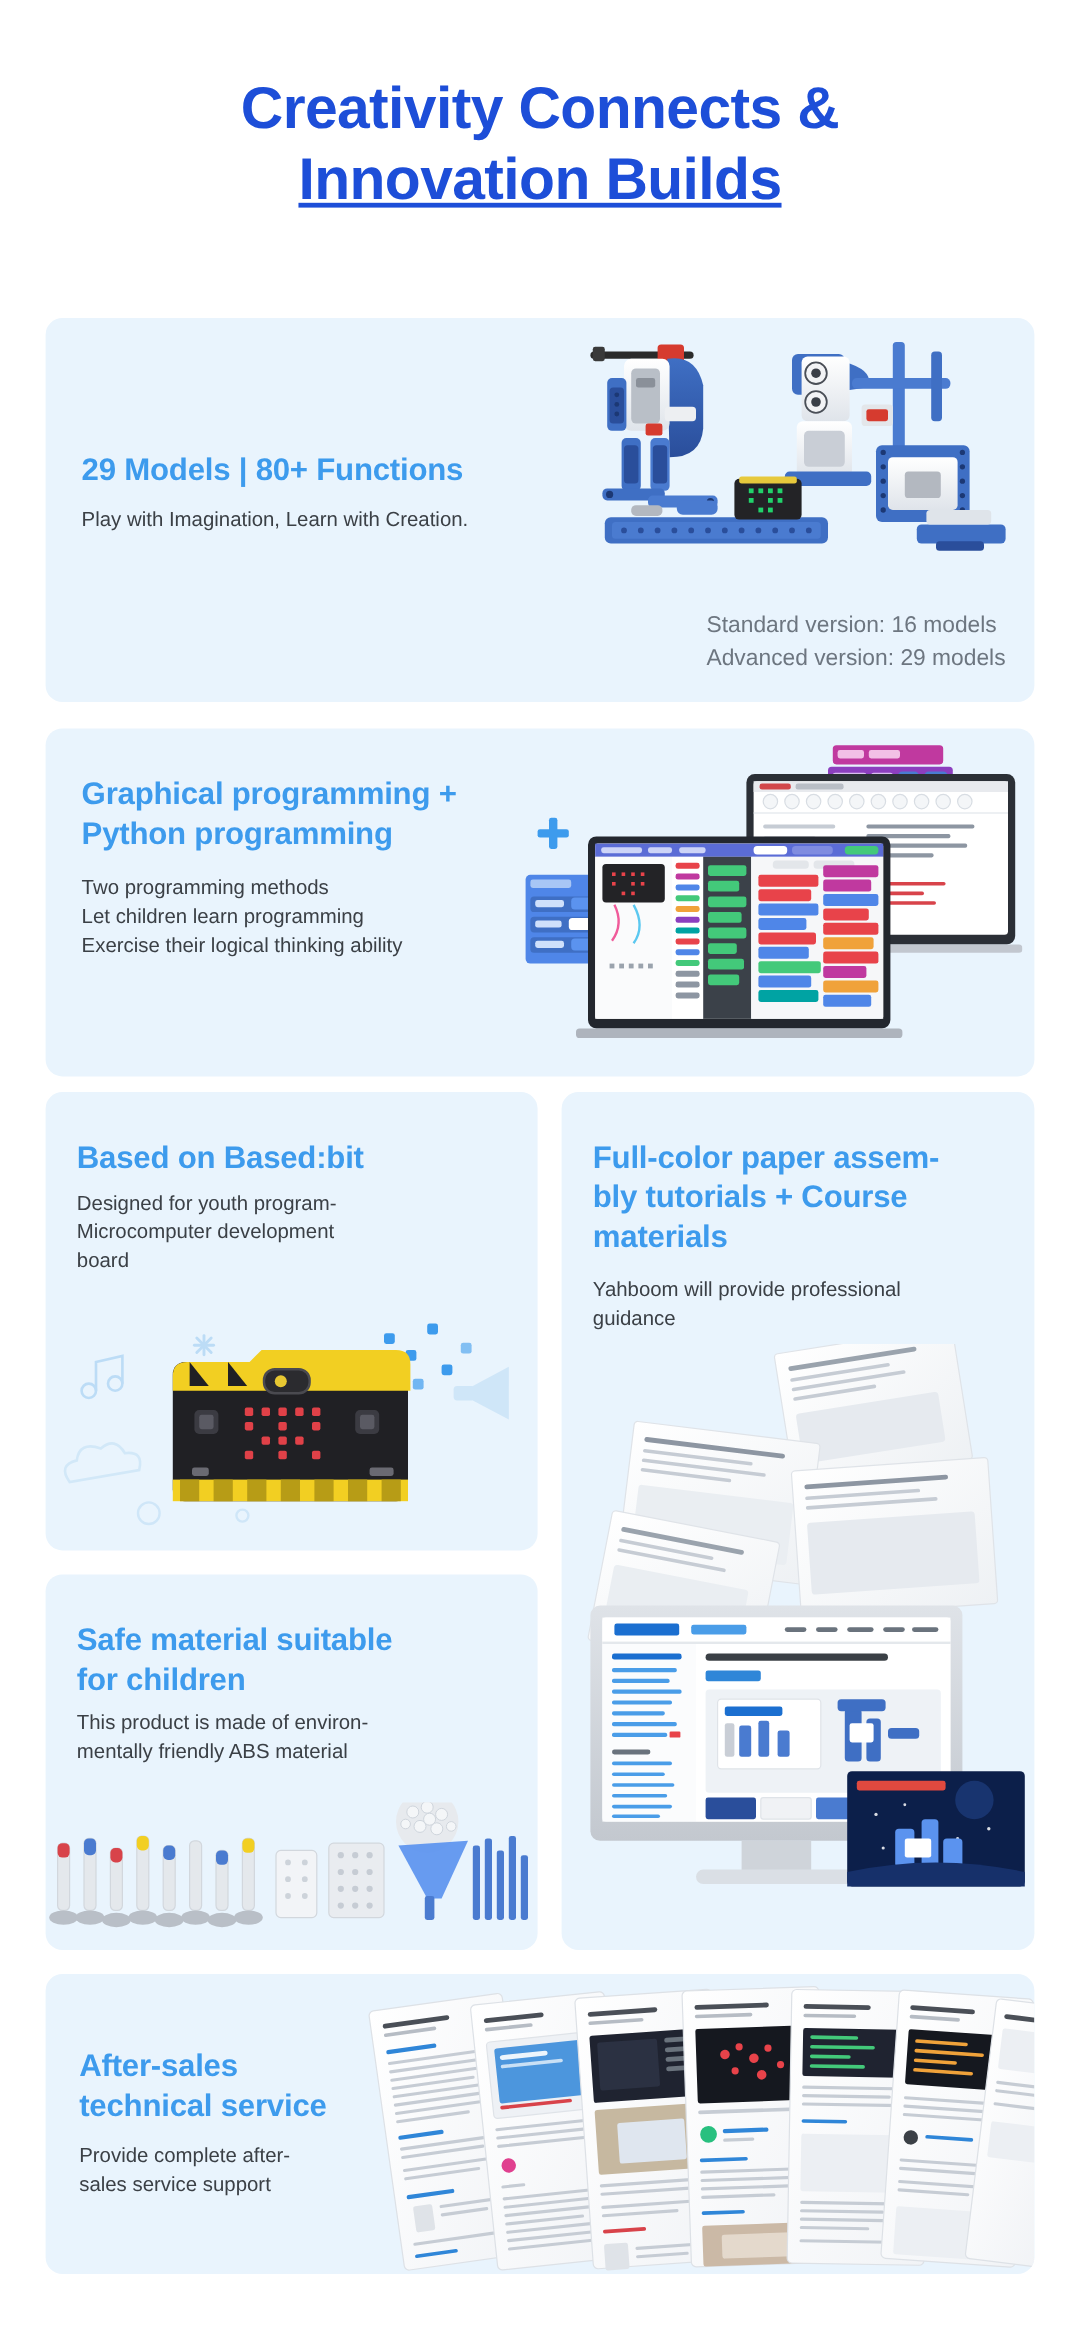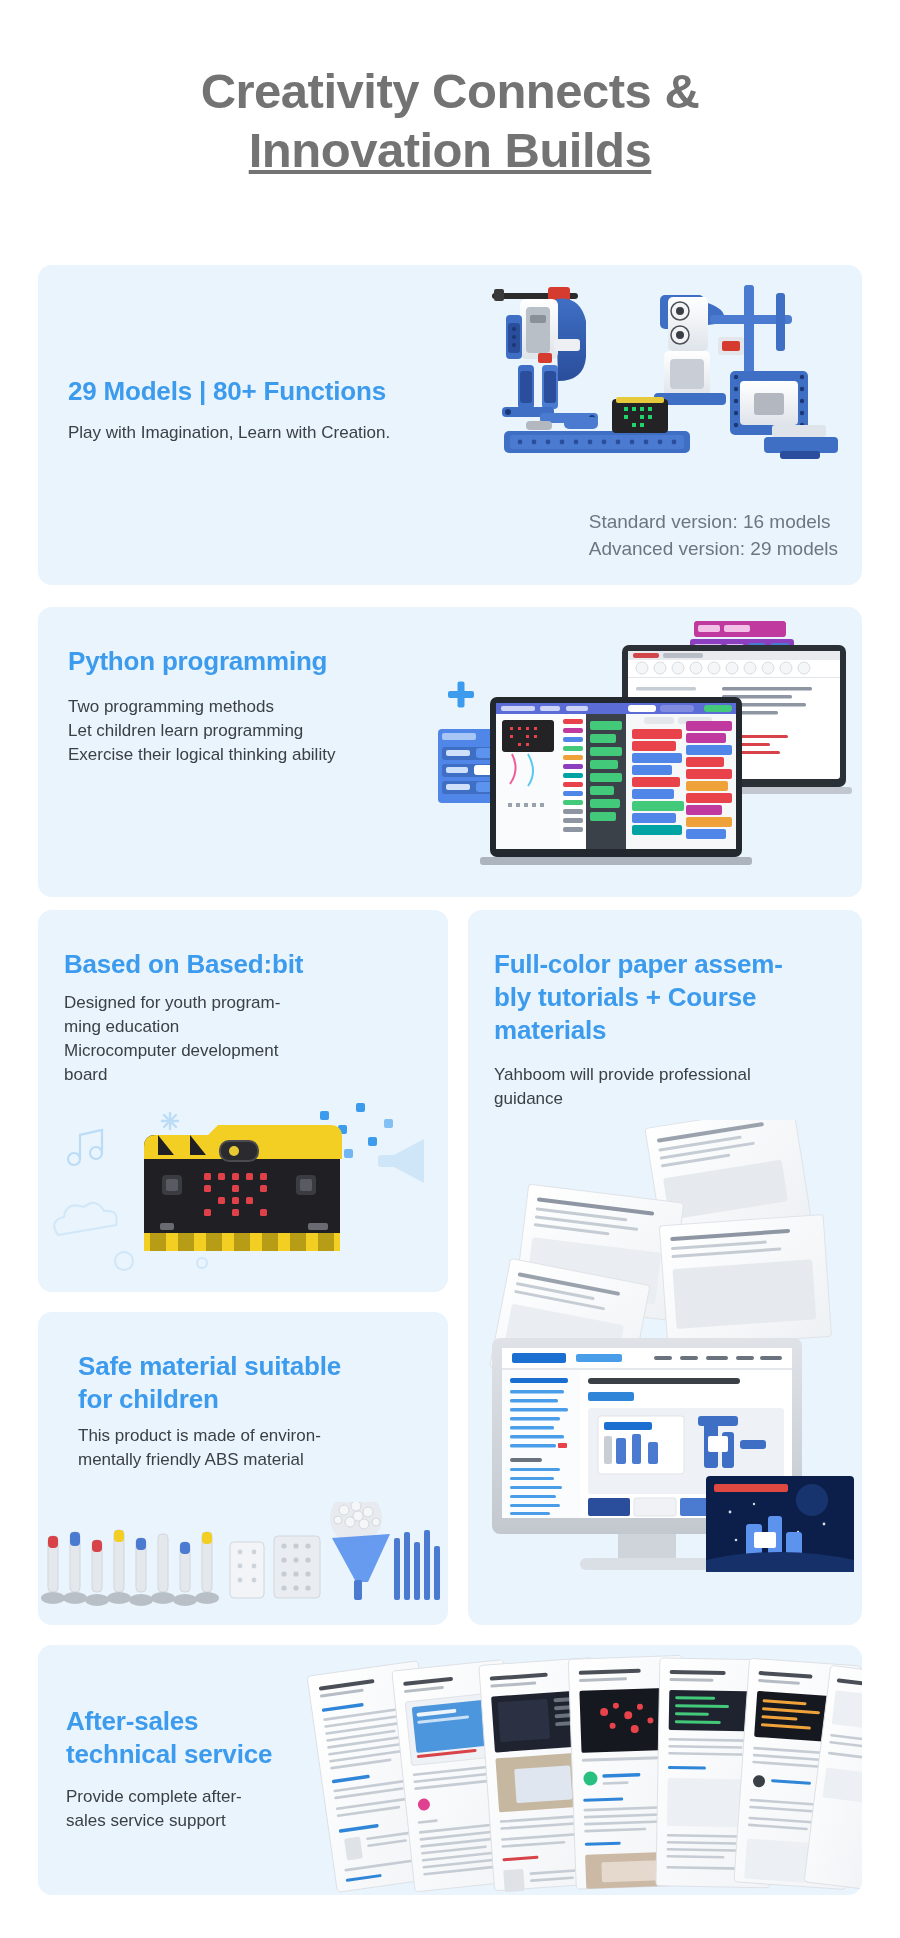--- a/index.html
+++ b/index.html
@@ -13,21 +13,21 @@
     width: 900px;
     height: 1938px;
     background: #ffffff;
     overflow: hidden;
   }
 
   
   .headline {
     padding-top: 62px;
     text-align: center;
-    color: #737373;
+    color: #1d4ed8;
     font-weight: 700;
     font-size: 49px;
     line-height: 1.20;
     letter-spacing: -0.5px;
   }
   .headline .l2 { display: block; text-decoration: underline; }
 
   
   .card {
     position: absolute;
@@ -74,21 +74,21 @@
   #microbit-scene { position: absolute; left: 0; top: 175px; width: 410px; height: 200px; }
 
   
   #card4 { left: 468px; top: 910px; width: 394px; height: 715px; }
   #card4 .txtwrap { position: absolute; left: 26px; top: 38px; width: 350px; }
   #card4 .ttl { margin-bottom: 16px; }
   #paper-scene { position: absolute; left: 0; top: 210px; width: 394px; height: 500px; }
 
   
   #card5 { left: 38px; top: 1312px; width: 410px; height: 313px; }
-  #card5 .txtwrap { position: absolute; left: 40px; top: 38px; width: 365px; }
+  #card5 .txtwrap { position: absolute; left: 26px; top: 38px; width: 365px; }
   #card5 .ttl { margin-bottom: 8px; }
   #parts-scene { position: absolute; left: 0; bottom: 8px; width: 410px; height: 115px; }
 
   
   #card6 { left: 38px; top: 1645px; width: 824px; height: 250px; }
   #card6 .txtwrap { position: absolute; left: 28px; top: 60px; width: 250px; }
   #card6 .ttl { margin-bottom: 14px; }
   #docs-scene { position: absolute; left: 268px; top: 0px; width: 556px; height: 250px; }
 
   svg { display: block; }
@@ -394,37 +394,37 @@
           <rect x="254" y="188" width="36" height="10" rx="2" fill="#c0399f"></rect>
           <rect x="254" y="200" width="46" height="10" rx="2" fill="#f0a23a"></rect>
           <rect x="254" y="212" width="40" height="10" rx="2" fill="#4f86e8"></rect>
         </g>
         <rect x="48" y="240" width="272" height="8" rx="3" fill="#aeb4bd"></rect>
       </g>
     </svg>
 
     <div class="txtwrap">
       <div class="ttl">
+        <div>Graphical programming +</div>
         <div>Python programming</div>
       </div>
       <div class="body-txt">
         <div>Two programming methods</div>
         <div>Let children learn programming</div>
         <div>Exercise their logical thinking ability</div>
       </div>
     </div>
   </section>
 
   <section class="card" id="card3">
 
     <div class="txtwrap">
       <div class="ttl">Based on Based:bit</div>
       <div class="body-txt">
         <div>Designed for youth program-</div>
-        <div>ming education</div>
         <div>Microcomputer development</div>
         <div>board</div>
       </div>
     </div>
 
     <svg id="microbit-scene" viewBox="0 0 410 200">
 
       <g fill="none" stroke="#bcdcf6" stroke-width="2.2">
         <circle cx="36" cy="74" r="6"></circle>
           <circle cx="58" cy="68" r="6"></circle>

